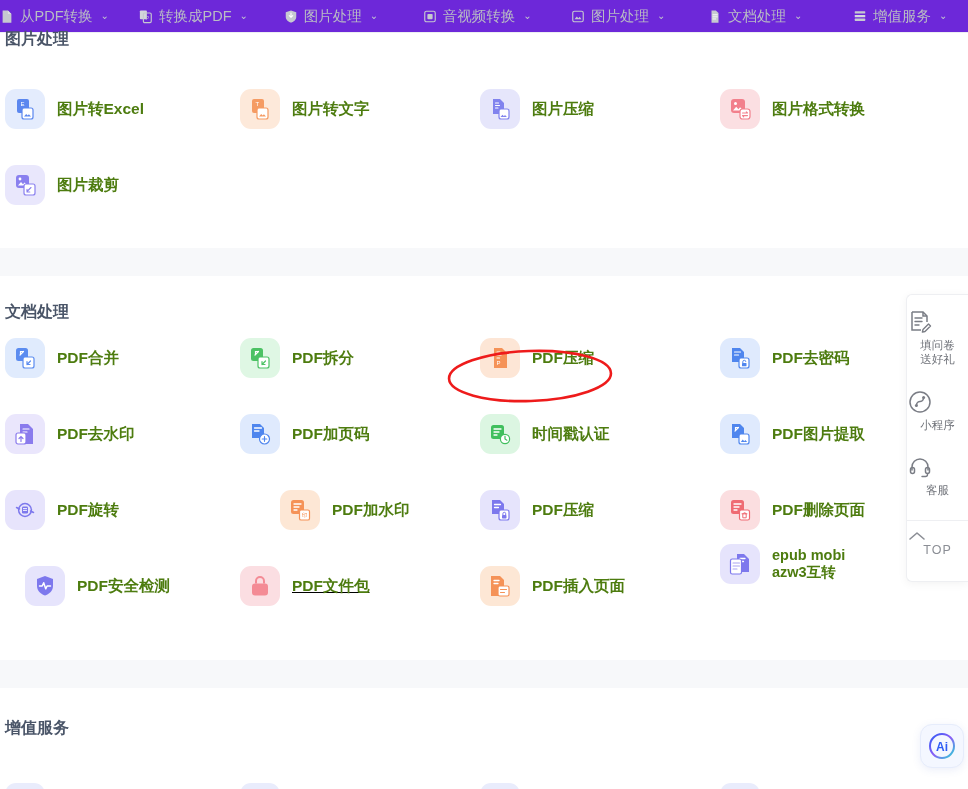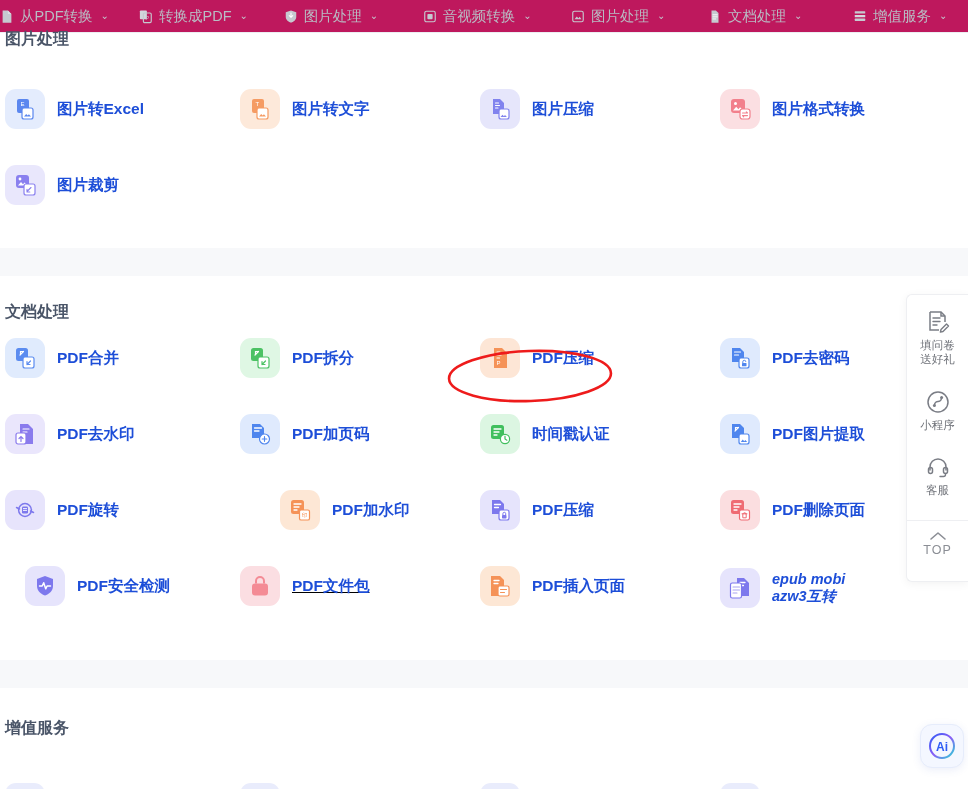--- a/index.html
+++ b/index.html
@@ -7,21 +7,21 @@
     width: 968px; height: 789px;
     overflow: hidden;
     background: #ffffff;
     font-family: "Liberation Sans", "DejaVu Sans", sans-serif;
   }
 
   
   .topnav {
     position: absolute; top: 0; left: 0;
     width: 968px; height: 33px;
-    background: #be185d;
+    background: #6d28d9;
     border-bottom: 1px solid #eceef2;
     display: flex;
     align-items: center;
   }
   .nav-item {
     display: flex; align-items: center;
     gap: 6px;
     color: #b9bcc4;
     font-size: 14.5px;
     white-space: nowrap;
@@ -52,21 +52,21 @@
   .tool-icon {
     width: 40px; height: 40px;
     border-radius: 11px;
     flex: 0 0 40px;
     display: flex; align-items: center; justify-content: center;
   }
   .tool-label {
     margin-left: 12px;
     font-size: 15.5px;
     font-weight: bold;
-    color: #1d4ed8;
+    color: #4d7c0f;
     line-height: 1.15;
     white-space: pre-line;
   }
 
   .divider-band {
     background: #f7f8fa;
     width: 968px;
   }
 
   
@@ -78,21 +78,20 @@
     border: 1px solid #eeeff2;
     border-right: none;
     border-radius: 6px 0 0 6px;
     box-shadow: 0 2px 10px rgba(0,0,0,0.05);
     display: flex; flex-direction: column;
     align-items: center;
     padding-top: 14px;
   }
   .side-item {
     display: flex; flex-direction: column;
-    align-items: center;
     cursor: pointer;
     width: 100%;
   }
   .side-label {
     font-size: 11.5px; color: #6f7279;
     line-height: 1.25; text-align: center;
     margin-top: 3px; white-space: pre-line;
   }
 
   
@@ -434,21 +433,21 @@
           <svg width="24" height="24" viewBox="0 0 24 24">
             <path d="M3 2h9l4 4v16H3z" fill="#f59257"></path>
             <path d="M6 6.5h5M6 9.5h4" stroke="#ffffff" stroke-width="1.3" stroke-linecap="round"></path>
             <rect x="10" y="12" width="11" height="10" rx="1.8" fill="#ffffff" stroke="#f59257" stroke-width="1.2"></rect>
             <path d="M12.5 15.5h6M12.5 18.5h4" stroke="#f59257" stroke-width="1.1" stroke-linecap="round"></path>
           </svg>
         </div>
         <div class="tool-label">PDF插入页面</div>
       </div>
 
-      <div class="tool" style="left:720px;top:292px;font-style:italic;">
+      <div class="tool" style="left:720px;top:268px;">
         <div class="tool-icon" style="background:#e6e4fc;">
           <svg width="24" height="24" viewBox="0 0 24 24">
             <path d="M9 2h7l5 5v13H9z" fill="#7d78ed"></path>
             <path d="M12 6.5h5M12 9.5h3.5" stroke="#ffffff" stroke-width="1.3" stroke-linecap="round"></path>
             <rect x="2.5" y="7" width="11" height="15" rx="1.8" fill="#ffffff" stroke="#7d78ed" stroke-width="1.2"></rect>
             <path d="M5 11h6.5M5 14h6.5M5 17h4" stroke="#a9a4f2" stroke-width="1.1" stroke-linecap="round"></path>
           </svg>
         </div>
         <div class="tool-label" style="font-size:14.5px;">epub mobi
 azw3互转</div>

